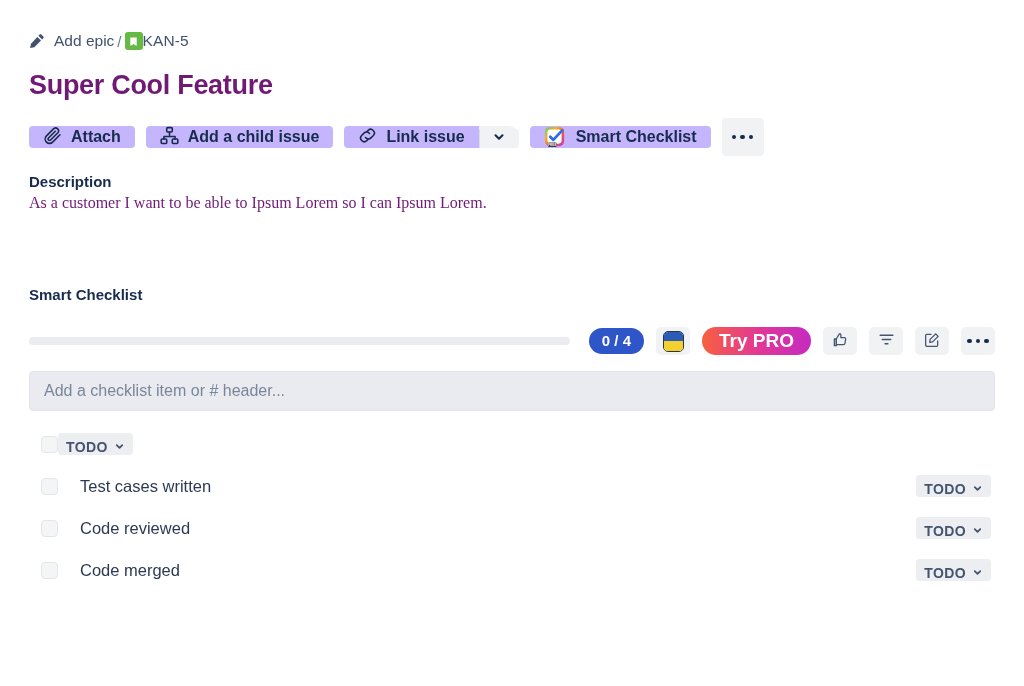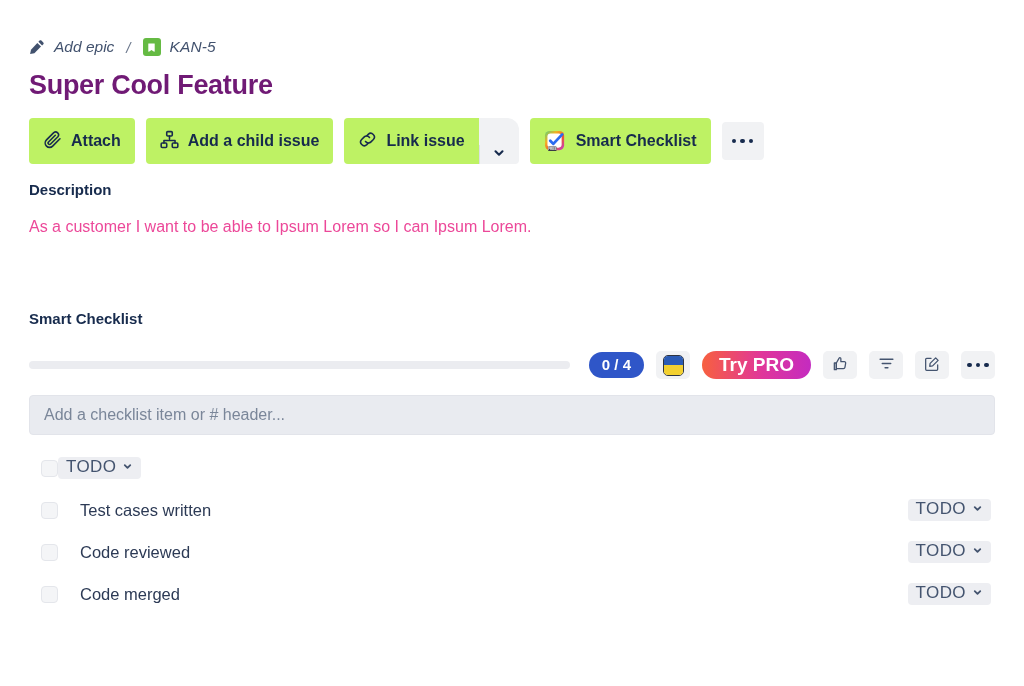--- a/index.html
+++ b/index.html
@@ -8,23 +8,23 @@
     width: 1024px; height: 686px;
     background: #ffffff;
     font-family: "Liberation Sans", sans-serif;
     color: #172B4D;
     overflow: hidden;
   }
   .page { position: relative; width: 1024px; height: 686px; padding: 0 29px; }
 
   
   .breadcrumb {
-    display: flex; align-items: flex-end;
-    height: 30px; margin-top: 26px; gap: 9px;
-    font-size: 15px; color: #44546F; font-style: italic;
+    display: flex; align-items: center;
+    height: 30px; margin-top: 26px; 
+    font-size: 15px; color: #44546F;
   }
   .bc-link { display: flex; align-items: center; gap: 9px; color: #42526E; font-size: 15.5px; }
   .bc-sep { color: #6B778C; font-size: 15px; margin: 0 3px; }
   .bc-key { color: #42526E; font-size: 15.5px; letter-spacing: .1px; }
   .pencil-icon { display: inline-block; width: 16px; height: 16px; }
   .story-icon {
     width: 18px; height: 18px; border-radius: 3px; background: #65BA43;
     display: inline-flex; align-items: center; justify-content: center;
     flex: 0 0 auto;
   }
@@ -32,22 +32,22 @@
   
   .issue-title {
     font-size: 27px; font-weight: bold; letter-spacing: -0.3px;
     color: #701a75; margin: 12px 0 0 0; line-height: 34px;
   }
 
   
   .toolbar { display: flex; align-items: center; gap: 11px; margin-top: 16px; }
   .btn {
     display: inline-flex; align-items: center; gap: 9px;
-    height: 46px; padding: 0 14px;
-    background: #bef264; border: none; border-radius: 4px;
+    height: 22px; padding: 0 14px;
+    background: #c4b5fd; border: none; border-radius: 4px;
     font-family: "Liberation Sans", sans-serif;
     font-size: 16px; font-weight: bold; color: #172B4D;
     cursor: pointer; white-space: nowrap;
   }
   .btn-split { display: inline-flex; align-items: flex-end; background: #F1F2F4; border-radius: 12px; }
   .btn-split .btn { border-radius: 4px 0 0 4px; }
   .btn-split .btn-caret {
     width: 40px; display: inline-flex; align-items: center; justify-content: center;
     background: #F1F2F4; border: none; border-left: 1px solid #DCDFE4;
     border-radius: 0 4px 4px 0; cursor: pointer;
@@ -61,21 +61,21 @@
   .dots i { width: 4.5px; height: 4.5px; border-radius: 50%; background: #172B4D; display: block; }
 
   
   .sc-icon { position: relative; width: 23px; height: 23px; flex: 0 0 auto; }
 
   
   .section-label {
     font-size: 15px; font-weight: bold; color: #172B4D;
     margin-top: 16px; margin-bottom: 0; line-height: 20px;
   }
-  .desc-body { font-size: 16px; color: #ec4899; margin-top: 16px; line-height: 22px; }
+  .desc-body { font-size: 16px; color: #701a75; line-height: 22px; font-family: Liberation Serif, serif; }
 
   
   .sc-section-label { font-size: 15px; font-weight: bold; color: #172B4D; margin-top: 72px; }
 
   .sc-bar { display: flex; align-items: center; gap: 12px; margin-top: 24px; }
   .progress-track {
     flex: 1 1 auto; height: 8px; border-radius: 5px; background: #EBECF0;
     position: relative; overflow: hidden; margin-right: 7px;
   }
   .progress-fill { height: 100%; background: #0052CC; border-radius: 5px; }
@@ -119,25 +119,25 @@
   .cl-row {
     display: flex; align-items: center; height: 42px; padding: 0 4px 0 12px; cursor: pointer;
   }
   .cl-check {
     width: 17px; height: 17px; border-radius: 4px;
     background: #F4F5F7; border: 1px solid #E4E6EB;
     flex: 0 0 auto; cursor: pointer;
   }
   .cl-text { font-size: 16.5px; color: #2C3A55; margin-left: 22px; flex: 1 1 auto; }
   .status-pill {
-    display: inline-flex; align-items: flex-start; gap: 6px;
+    display: inline-flex; align-items: flex-end; gap: 6px;
     background: #EDEEF2; border: none; border-radius: 4px;
     height: 22px; padding: 0 8px; cursor: pointer;
     font-family: "Liberation Sans", sans-serif;
-    font-size: 17px; font-weight: normal; letter-spacing: .4px; color: #44546F;
+    font-size: 14px; font-weight: bold; letter-spacing: .4px; color: #44546F;
   }
 </style>
 </head>
 <body>
 
 <div class="page">
 
   
   <div class="breadcrumb">
     <span class="bc-link">

